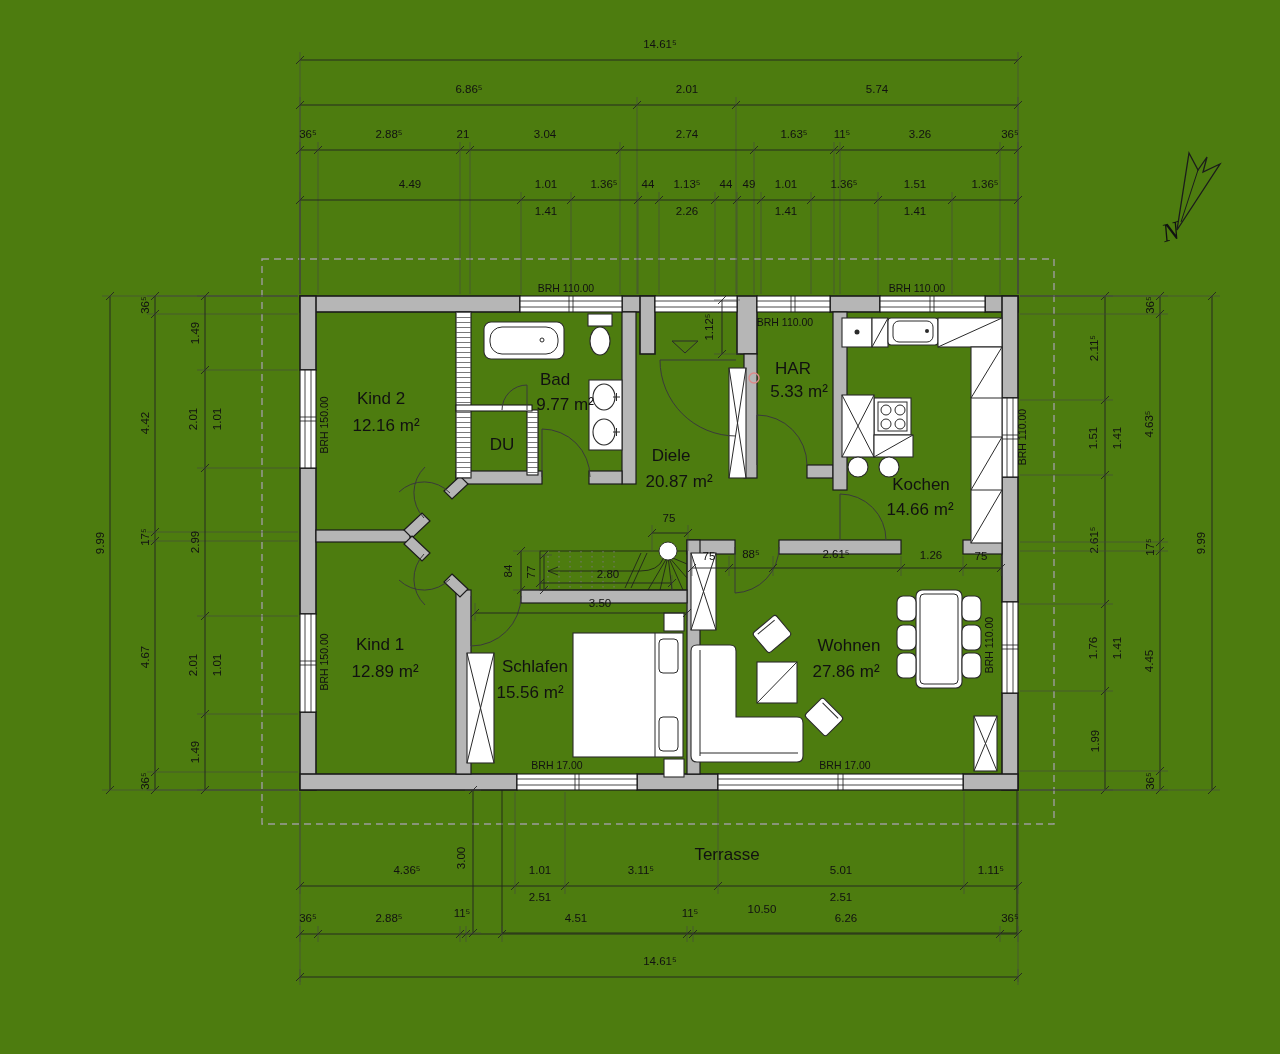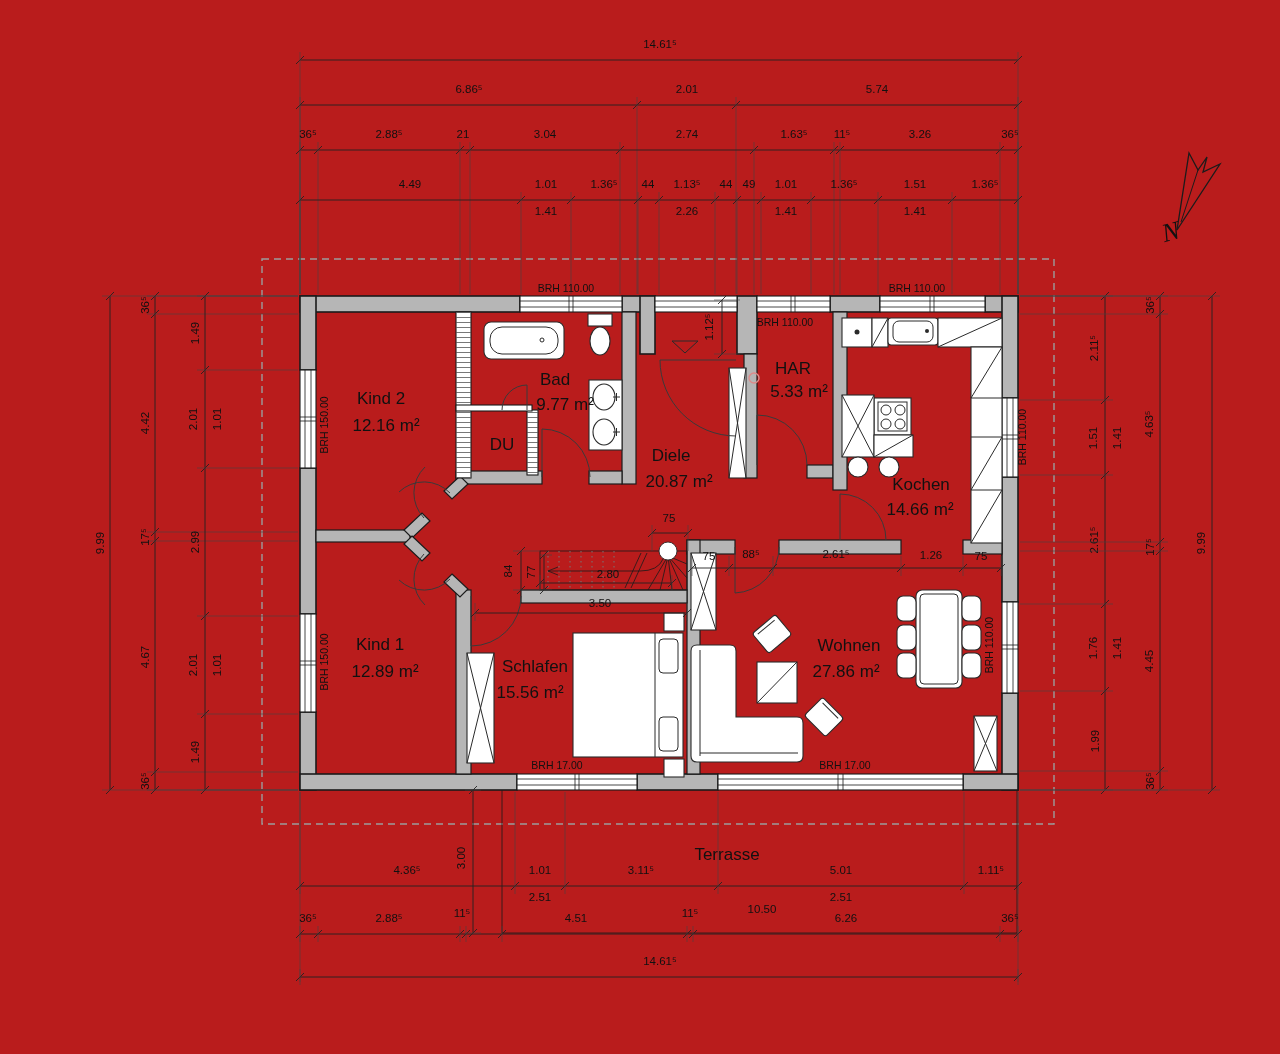--- a/index.html
+++ b/index.html
@@ -1,16 +1,16 @@
 <!DOCTYPE html>
 <html><head>
 <meta charset="utf-8">
 <style>
   html,body{margin:0;padding:0;background:#fff;}
-  #stage{width:1280px;height:1054px;position:relative;background:#b91c1c;}
+  #stage{width:1280px;height:1054px;position:relative;background:#4d7c0f;}
   svg{display:block;}
   svg text{font-family:"Liberation Sans","DejaVu Sans",sans-serif;fill:#111;}
   .room{font-size:17px;}
   .brh{font-size:10.5px;}
   .dim{font-size:11.5px;}
   .north{font-size:26px;font-family:"Liberation Serif","DejaVu Serif",serif;font-style:italic;}
   .wall{fill:#b6b6b6;stroke:#1b1b1b;stroke-width:1.6;}
   .wallthin{fill:#b6b6b6;stroke:#1b1b1b;stroke-width:1.2;}
   .whitewall{fill:#fff;stroke:#1b1b1b;stroke-width:1.1;}
   .winbox{fill:#fff;stroke:#1b1b1b;stroke-width:1.1;}

